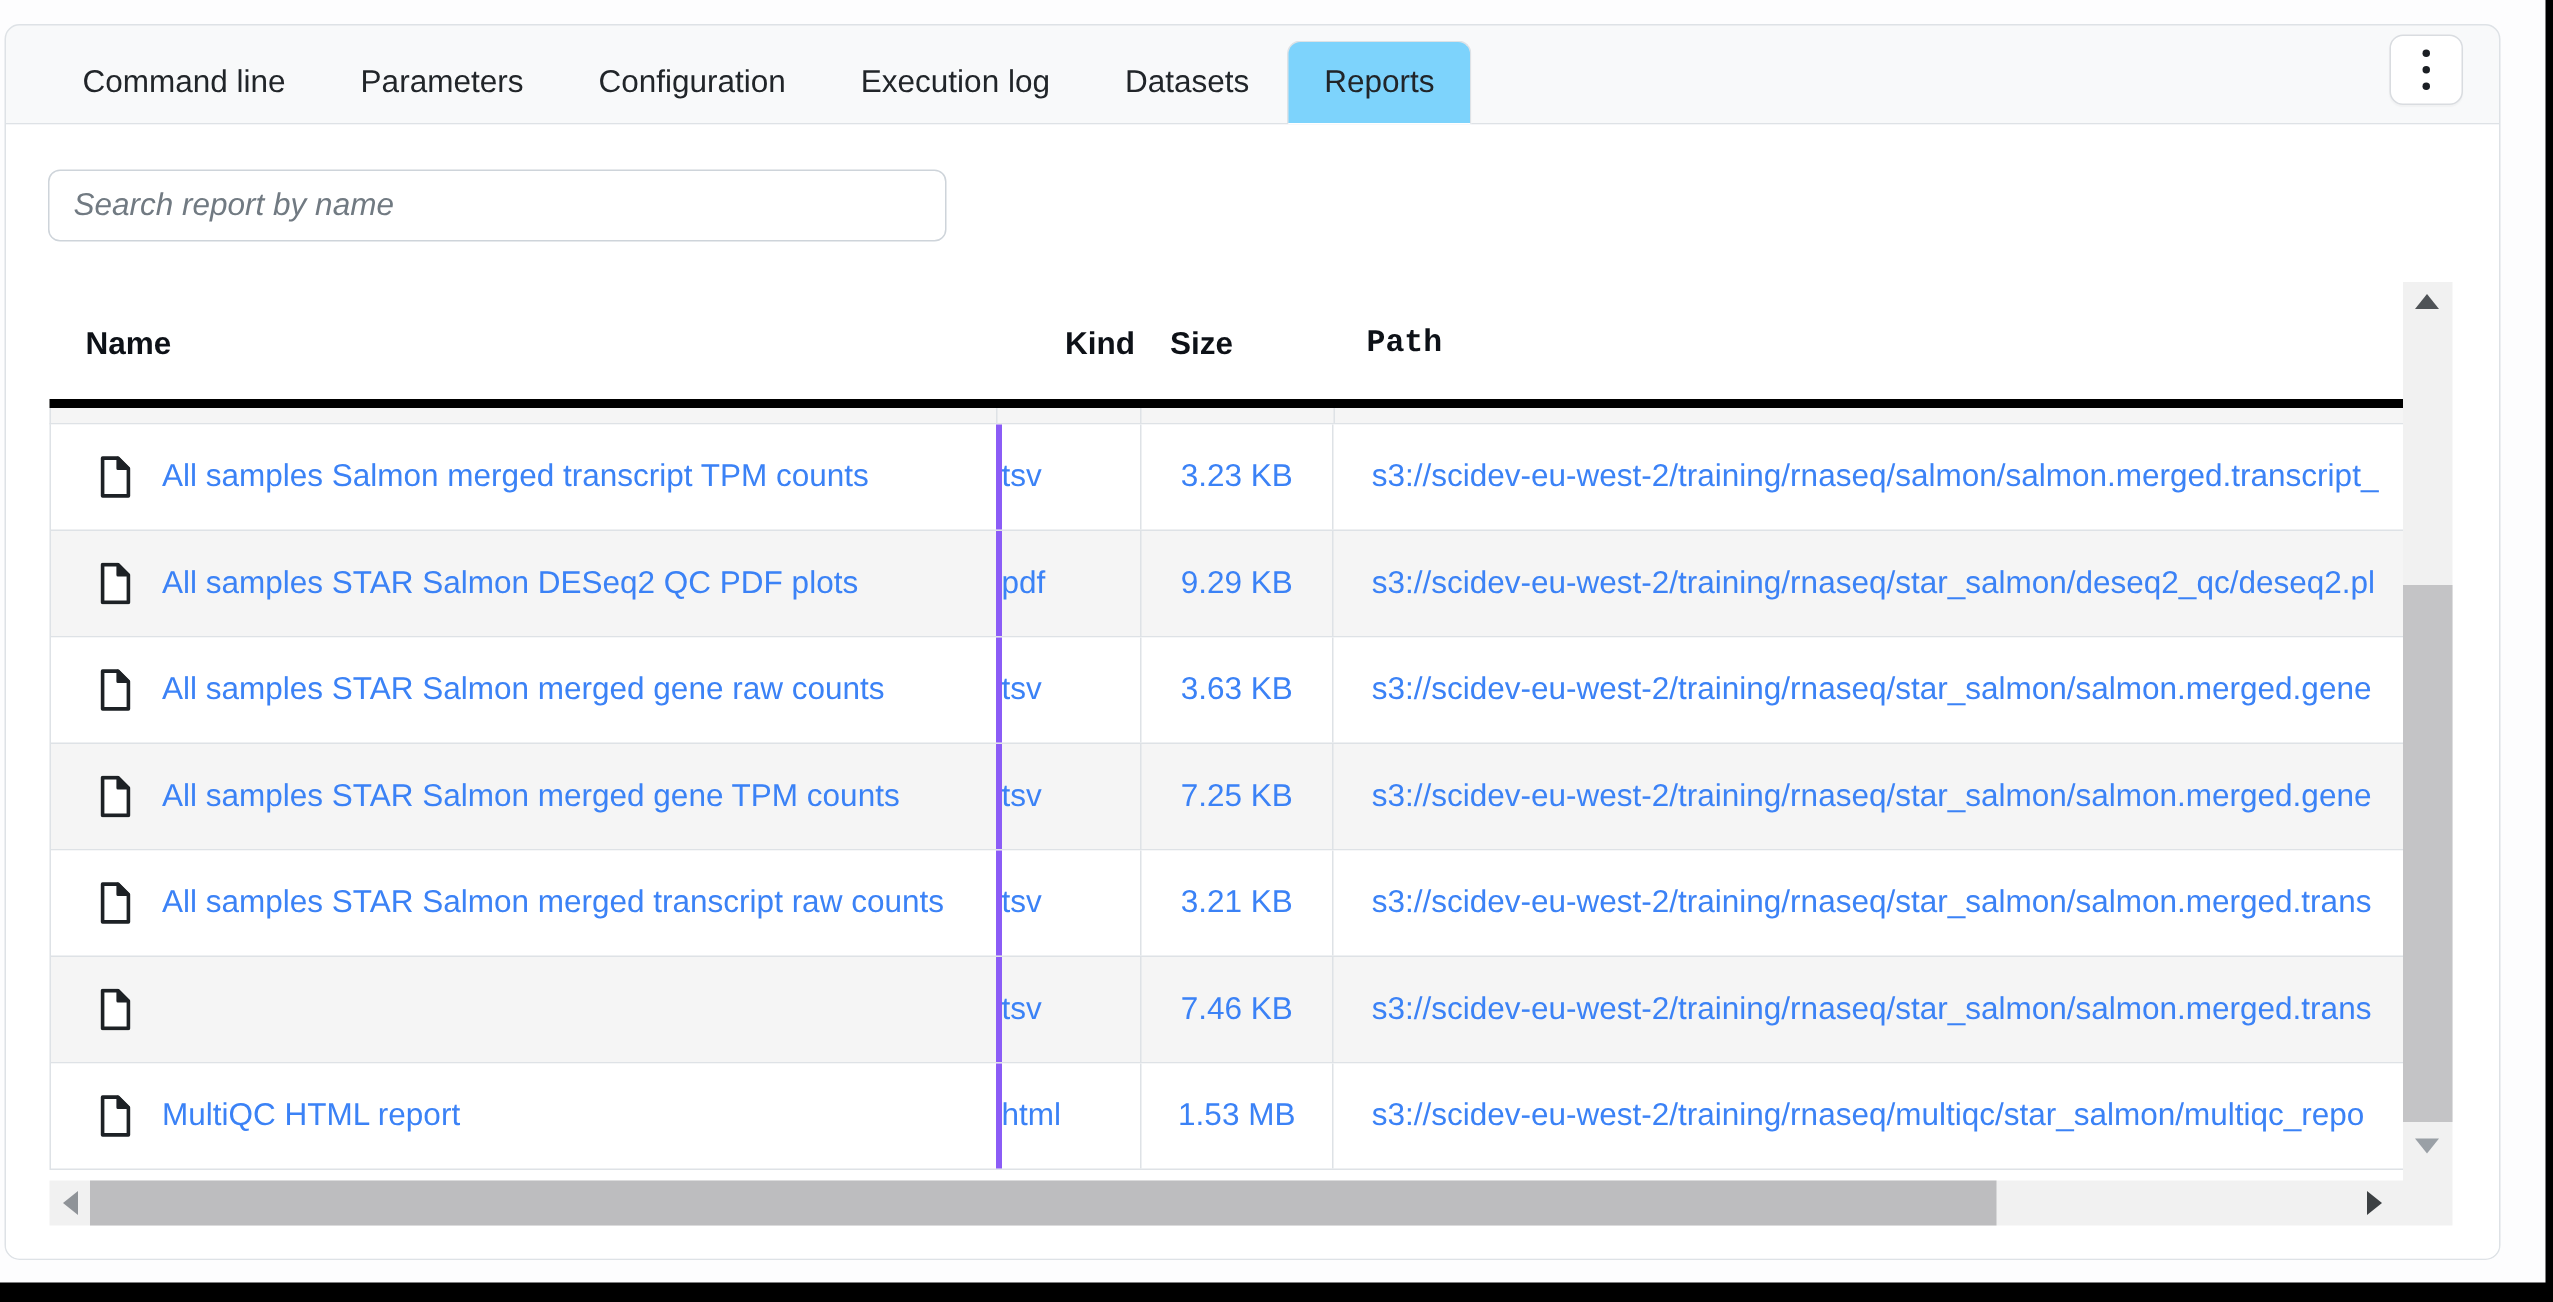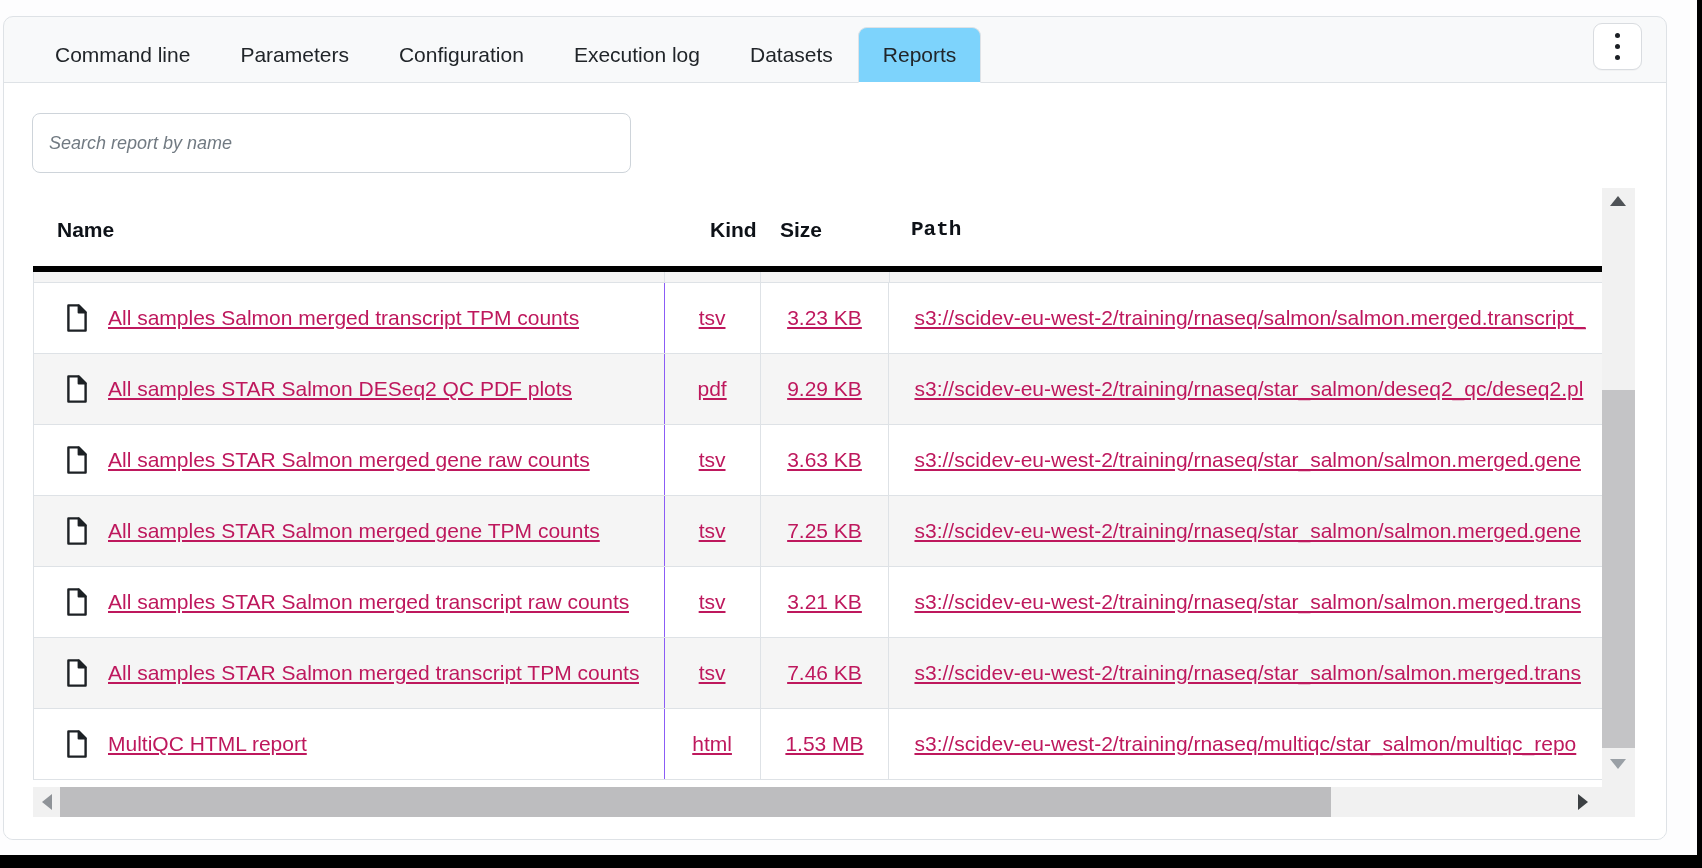--- a/index.html
+++ b/index.html
@@ -49,23 +49,23 @@
     position:absolute;left:1593px;top:23px;width:49px;height:47px;
     background:#fff;border:1px solid #d9dce0;border-radius:9px;
     box-sizing:border-box;display:flex;flex-direction:column;
     align-items:center;justify-content:center;gap:6px;cursor:pointer;
     box-shadow:0 1px 1px rgba(0,0,0,0.03);
   }
   .kebab-btn .dot{width:5px;height:5px;border-radius:50%;background:#1b1f24;}
 
   
   .search-input{
-    position:absolute;left:32px;top:113px;width:599px;height:60px;
+    position:absolute;left:32px;top:113px;width:599px;height:48px;
     box-sizing:border-box;border:1px solid #ced4da;border-radius:8px;
-    padding:5px 16px;font-size:18px;font-style:italic;color:#212529;
+    padding:5px 16px;font-size:21px;font-style:italic;color:#212529;
     font-family:"Liberation Sans", sans-serif;background:#fff;outline:none;
   }
   .search-input::placeholder{color:#717a82;font-style:italic;opacity:1;}
 
   
   .th{
     position:absolute;top:217px;font-size:21px;font-weight:bold;color:#0d1117;
     line-height:26px;white-space:nowrap;
   }
   .th-name{left:57px;}
@@ -83,28 +83,28 @@
   .sliver-sep{position:absolute;top:0;width:1px;height:10px;background:#dee2e6;}
 
   
   .tbody{
     position:absolute;left:33px;top:283px;width:1569px;
     border-left:1px solid #dee2e6;box-sizing:border-box;
   }
   .trow{
     display:flex;height:71px;box-sizing:border-box;
     border-bottom:1px solid #dee2e6;background:#fff;cursor:pointer;
-    font-size:21px;color:#be185d;text-decoration:underline;
+    font-size:21px;color:#3b82f6;
   }
   .trow.striped{background:rgba(0,0,0,0.04);}
   .cell{display:flex;align-items:center;box-sizing:border-box;height:100%;}
   .cell-name{width:630px;padding-left:32px;}
   .cell-name .file-icon{margin-right:20px;flex:0 0 auto;display:flex;}
   .cell-name .nm{white-space:nowrap;overflow:hidden;}
-  .cell-kind{width:96px;border-left:1px solid #8b5cf6;justify-content:center;}
+  .cell-kind{width:96px;border-left:4px solid #8b5cf6;justify-content:flex-start;}
   .cell-size{width:129px;border-left:1px solid #dee2e6;justify-content:center;}
   .cell-path{width:714px;border-left:1px solid #dee2e6;padding-left:25px;overflow:hidden;}
   .cell-path .pth{white-space:nowrap;}
 
   
   .vscroll{position:absolute;left:1602px;top:188px;width:33px;height:629px;background:#f1f1f1;}
   .vthumb{position:absolute;left:1602px;top:390px;width:33px;height:358px;background:#c4c4c6;}
   .hscroll{position:absolute;left:33px;top:787px;width:1569px;height:30px;background:#f1f1f1;}
   .hthumb{position:absolute;left:60px;top:787px;width:1271px;height:30px;background:#bdbdbf;}
   .tri{position:absolute;width:0;height:0;}
@@ -274,21 +274,20 @@
   </div>
 
   <div class="trow striped">
     <div class="cell cell-name">
       <span class="file-icon">
         <svg width="22" height="28" viewBox="0 0 22 28">
           <path d="M2.4 1.4 H12.6 L19.6 8.4 V26.6 H2.4 Z" fill="#ffffff" stroke="#1d2125" stroke-width="2.4" stroke-linejoin="round"></path>
           <path d="M12.6 1.4 L19.6 8.4 H12.6 Z" fill="#1d2125" stroke="#1d2125" stroke-width="2" stroke-linejoin="round"></path>
         </svg>
       </span>
-      <span class="nm">All samples STAR Salmon merged transcript TPM counts</span>
     </div>
     <div class="cell cell-kind">
       <span>tsv</span>
     </div>
     <div class="cell cell-size">
       <span>7.46 KB</span>
     </div>
     <div class="cell cell-path">
       <span class="pth">s3://scidev-eu-west-2/training/rnaseq/star_salmon/salmon.merged.trans</span>
     </div>

